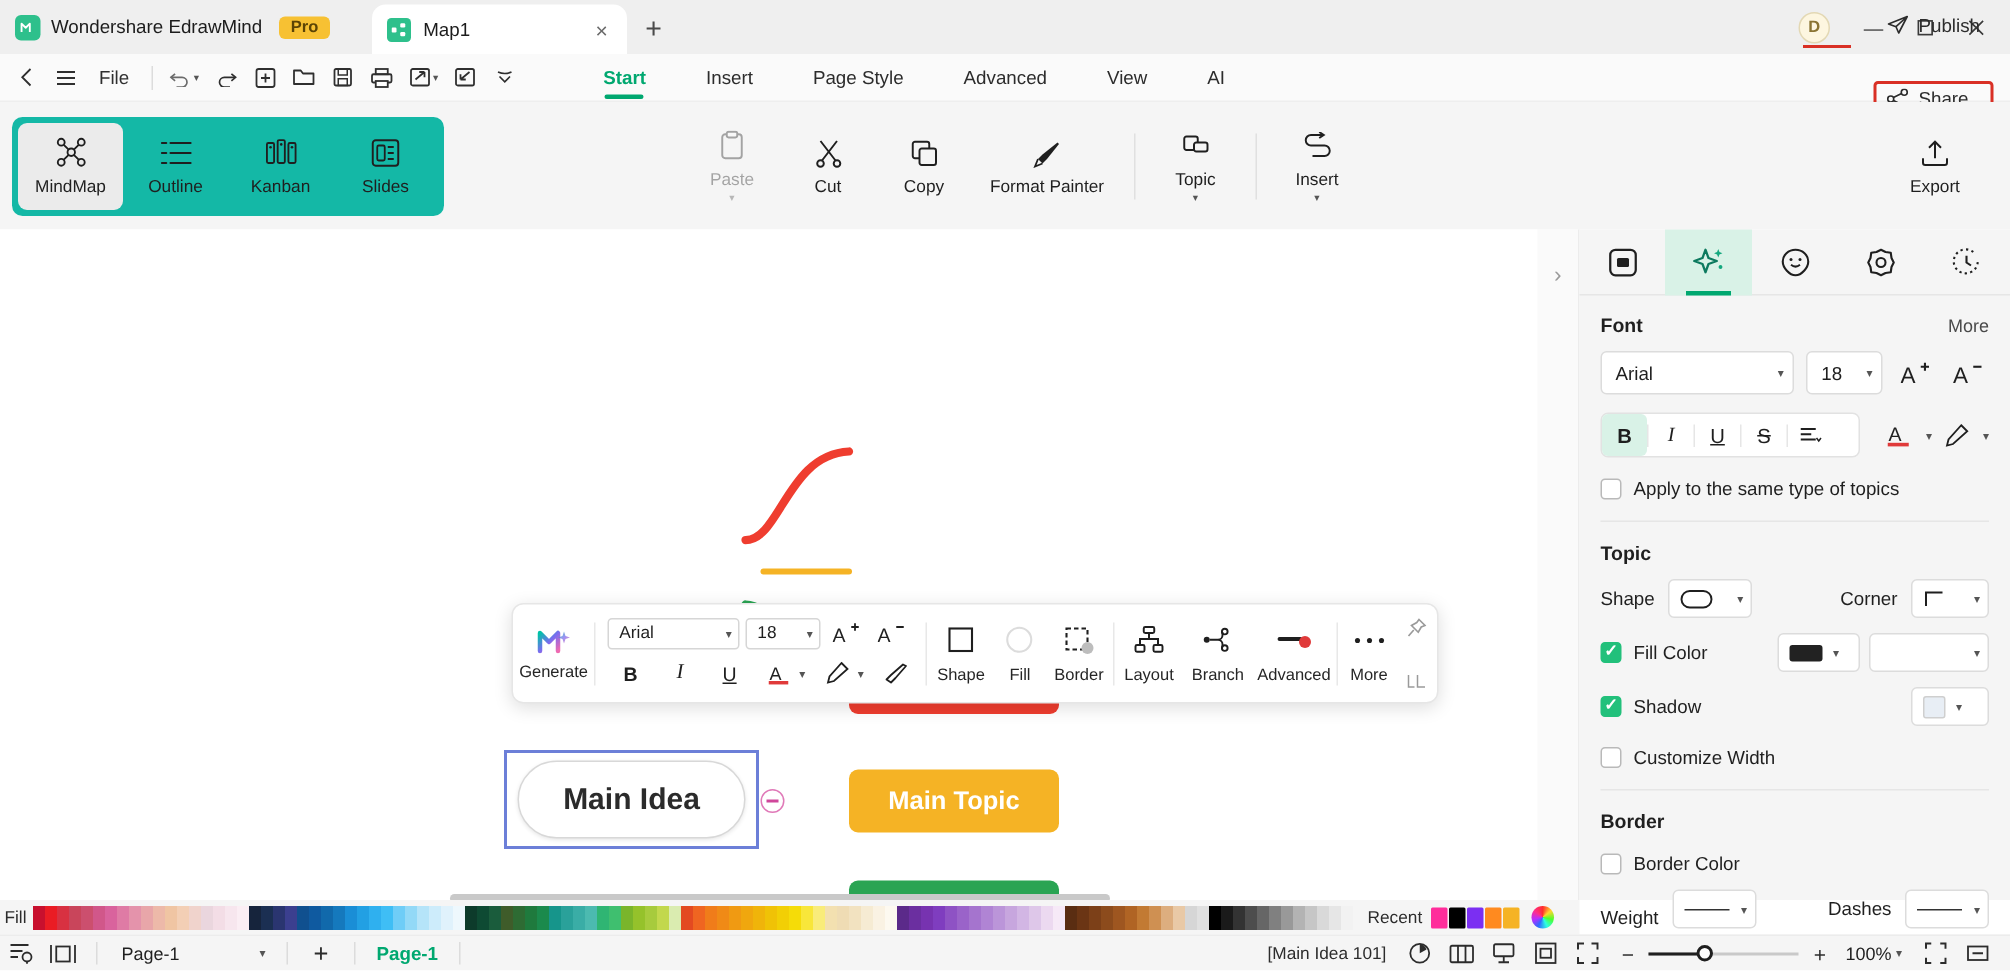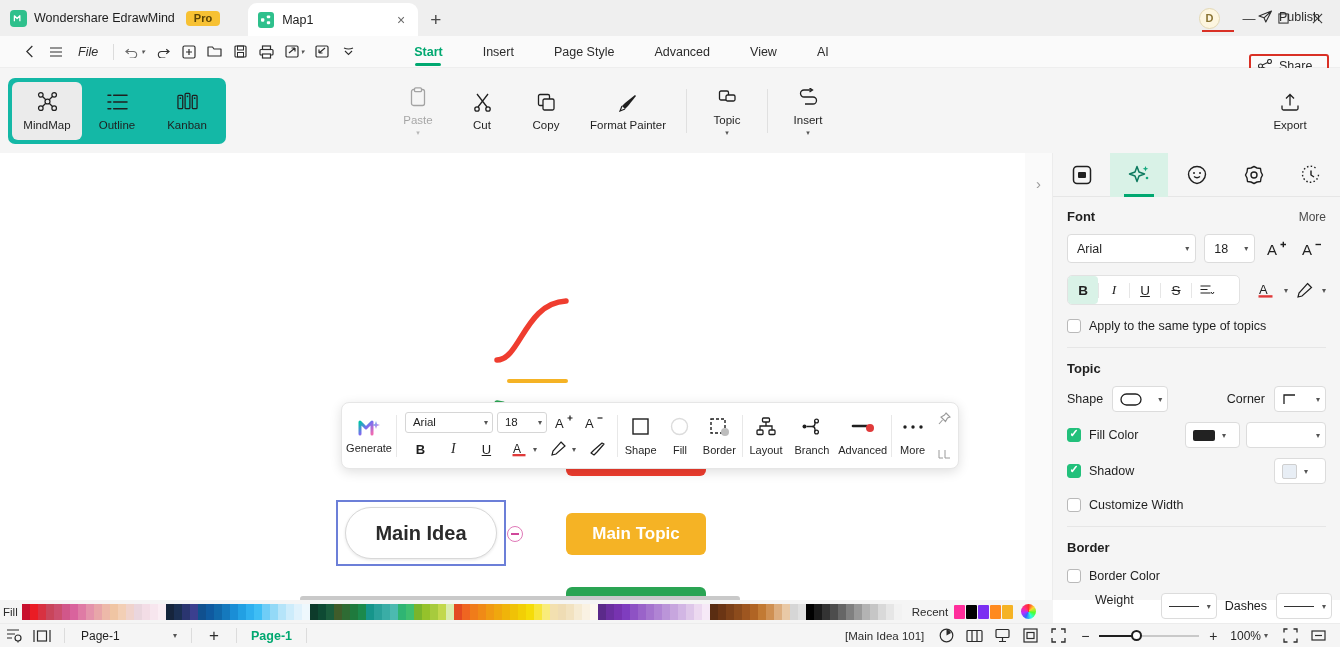--- a/index.html
+++ b/index.html
@@ -63,21 +63,21 @@
   .red-underline {
     position: absolute; left: 1202px; top: 30px; width: 32px; height: 2px; background: #d93025;
   }
 
   
   .menubar {
     position: absolute; top: 36px; left: 0; width: 1340px; height: 32px;
     background: #fafafa; display: flex; align-items: center;
     border-bottom: 1px solid #eeeeee;
   }
-  .qa { display: flex; align-items: center; padding-left: 18px; gap: 2px; font-style: italic;}
+  .qa { display: flex; align-items: center; padding-left: 6px; gap: 2px;}
   .qa-item {
     display:flex; align-items:center; justify-content:center;
     height: 26px; min-width: 24px; padding: 0 4px;
     color: #2f2f2f; font-size: 13px; cursor: pointer;
   }
   .qa-file { font-size: 12.5px; padding: 0 8px; }
   .qa-sep { width:1px; height:16px; background:#dcdcdc; margin: 0 5px; }
   .caret { font-size: 7px; margin-left: 2px; color:#555; }
 
   .tabs { display: flex; align-items: center; margin-left: 34px; gap: 0px; }
@@ -512,20 +512,30 @@
           <svg width="21" height="20" viewBox="0 0 22 20">
               <rect x="1" y="3" width="5" height="14" rx="1" stroke="#1f1f1f" stroke-width="1.3" fill="none"></rect>
               <rect x="8.5" y="1" width="5" height="16" rx="1" stroke="#1f1f1f" stroke-width="1.3" fill="none"></rect>
               <rect x="16" y="3" width="5" height="14" rx="1" stroke="#1f1f1f" stroke-width="1.3" fill="none"></rect>
               <circle cx="3.5" cy="6" r="0.9" fill="#1f1f1f"></circle>
               <circle cx="11" cy="4" r="0.9" fill="#1f1f1f"></circle>
               <circle cx="18.5" cy="6" r="0.9" fill="#1f1f1f"></circle>
             </svg>
         </span>
         <span class="rb-lab">Kanban</span>
+      </div>
+      <div class="rb">
+        <span class="rb-ico">
+          <svg width="20" height="20" viewBox="0 0 20 20">
+              <rect x="1.5" y="1.5" width="17" height="17" rx="2" stroke="#1f1f1f" stroke-width="1.3" fill="none"></rect>
+              <rect x="4.5" y="5" width="5" height="10" rx="1" stroke="#1f1f1f" stroke-width="1.2" fill="none"></rect>
+              <path d="M11.5 6h4M11.5 10h4M11.5 14h4" stroke="#1f1f1f" stroke-width="1.2"></path>
+            </svg>
+        </span>
+        <span class="rb-lab">Slides</span>
       </div>
     </div>
 
     <div class="ribbon-mid">
       <div class="rbm disabled">
         <span class="rbm-ico">
           <svg width="18" height="20" viewBox="0 0 18 20">
               <rect x="2.5" y="2.5" width="13" height="16" rx="2" stroke="#1f1f1f" stroke-width="1.3" fill="none"></rect>
               <rect x="5.5" y="0.8" width="7" height="3.8" rx="1.2" stroke="#1f1f1f" stroke-width="1.3" fill="#fff"></rect>
             </svg>
@@ -952,21 +962,21 @@
 
       <div class="rp-div"></div>
       <div class="sec-title">Border</div>
 
       <div class="chk-row">
         <span class="chk"></span>
         <span class="chk-lab">Border Color</span>
       </div>
 
       <div class="rp-row" style="justify-content:space-between;">
-        <div style="display:flex;align-items:flex-start;gap:27px;margin-left:28px;">
+        <div style="display:flex;align-items:flex-end;gap:9px;">
           <span class="lbl">Weight</span>
           <div class="swatch-sel" style="width:56px;justify-content:space-between;">
             <span class="line-sw"></span>
             <span class="mini-caret">▾</span>
           </div>
         </div>
         <div style="display:flex;align-items:center;gap:9px;">
           <span class="lbl">Dashes</span>
           <div class="swatch-sel" style="width:56px;justify-content:space-between;">
             <span class="line-sw"></span>

